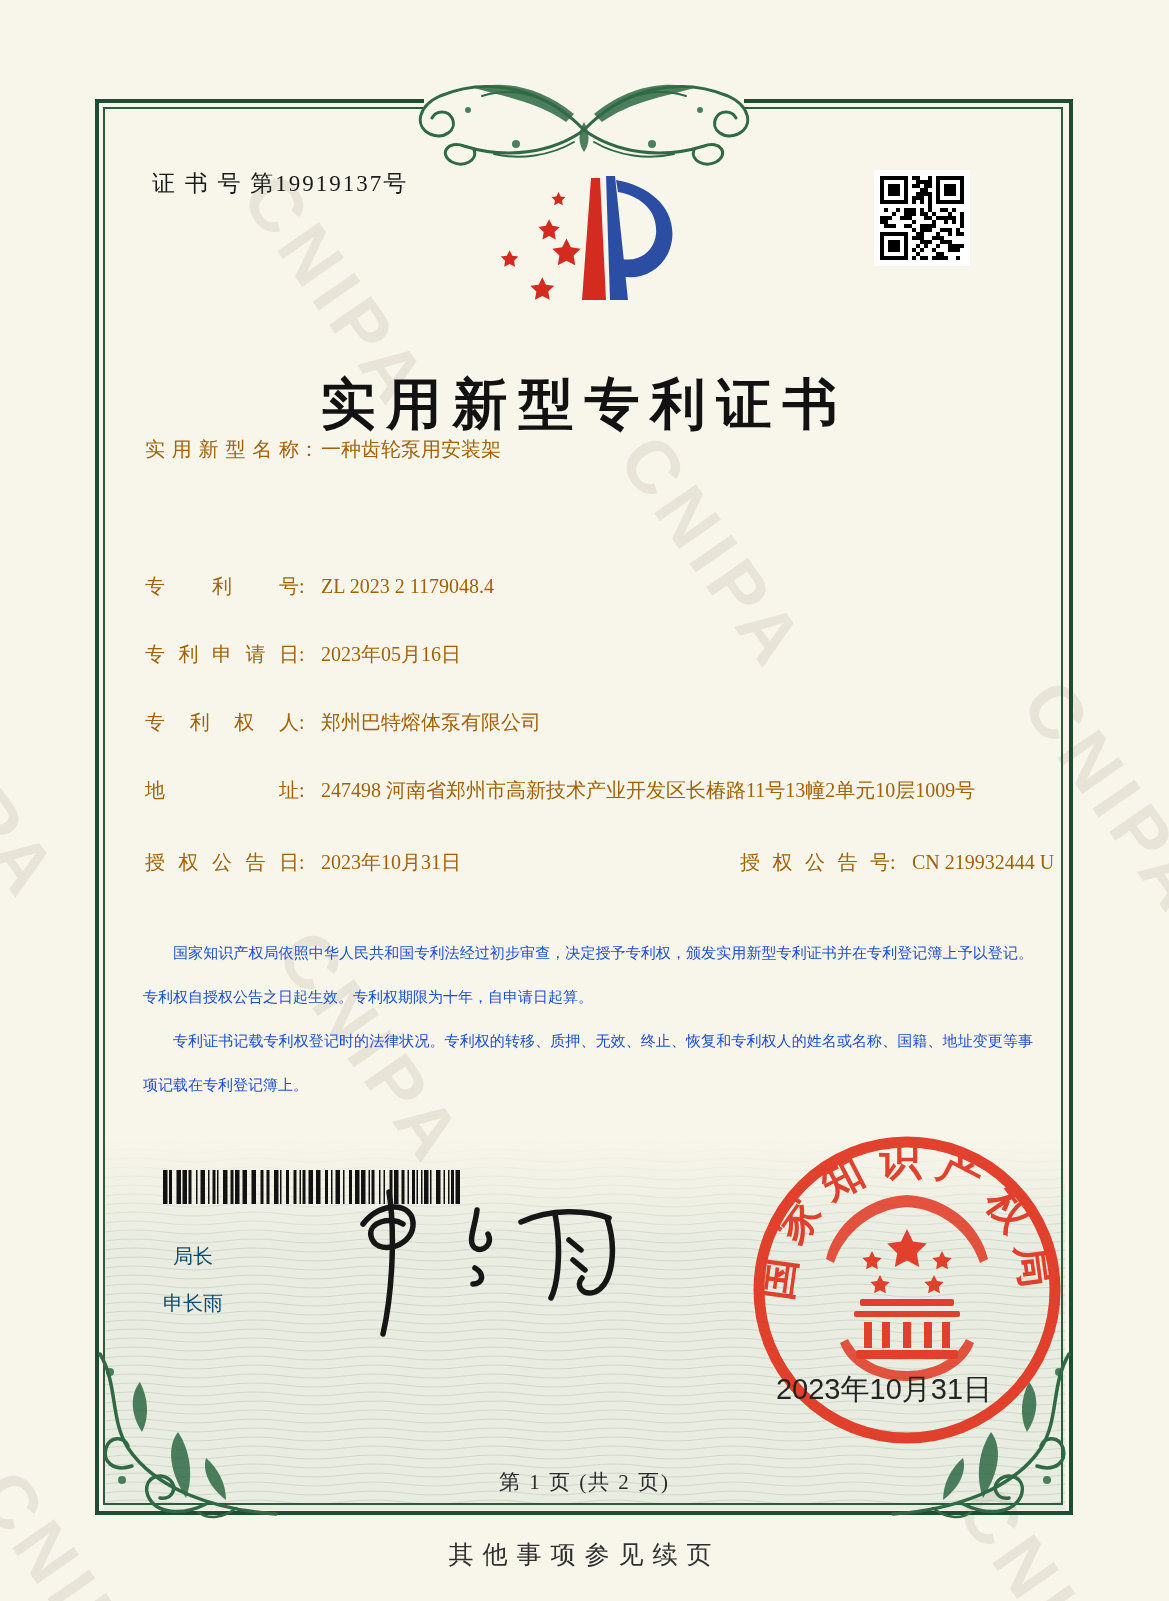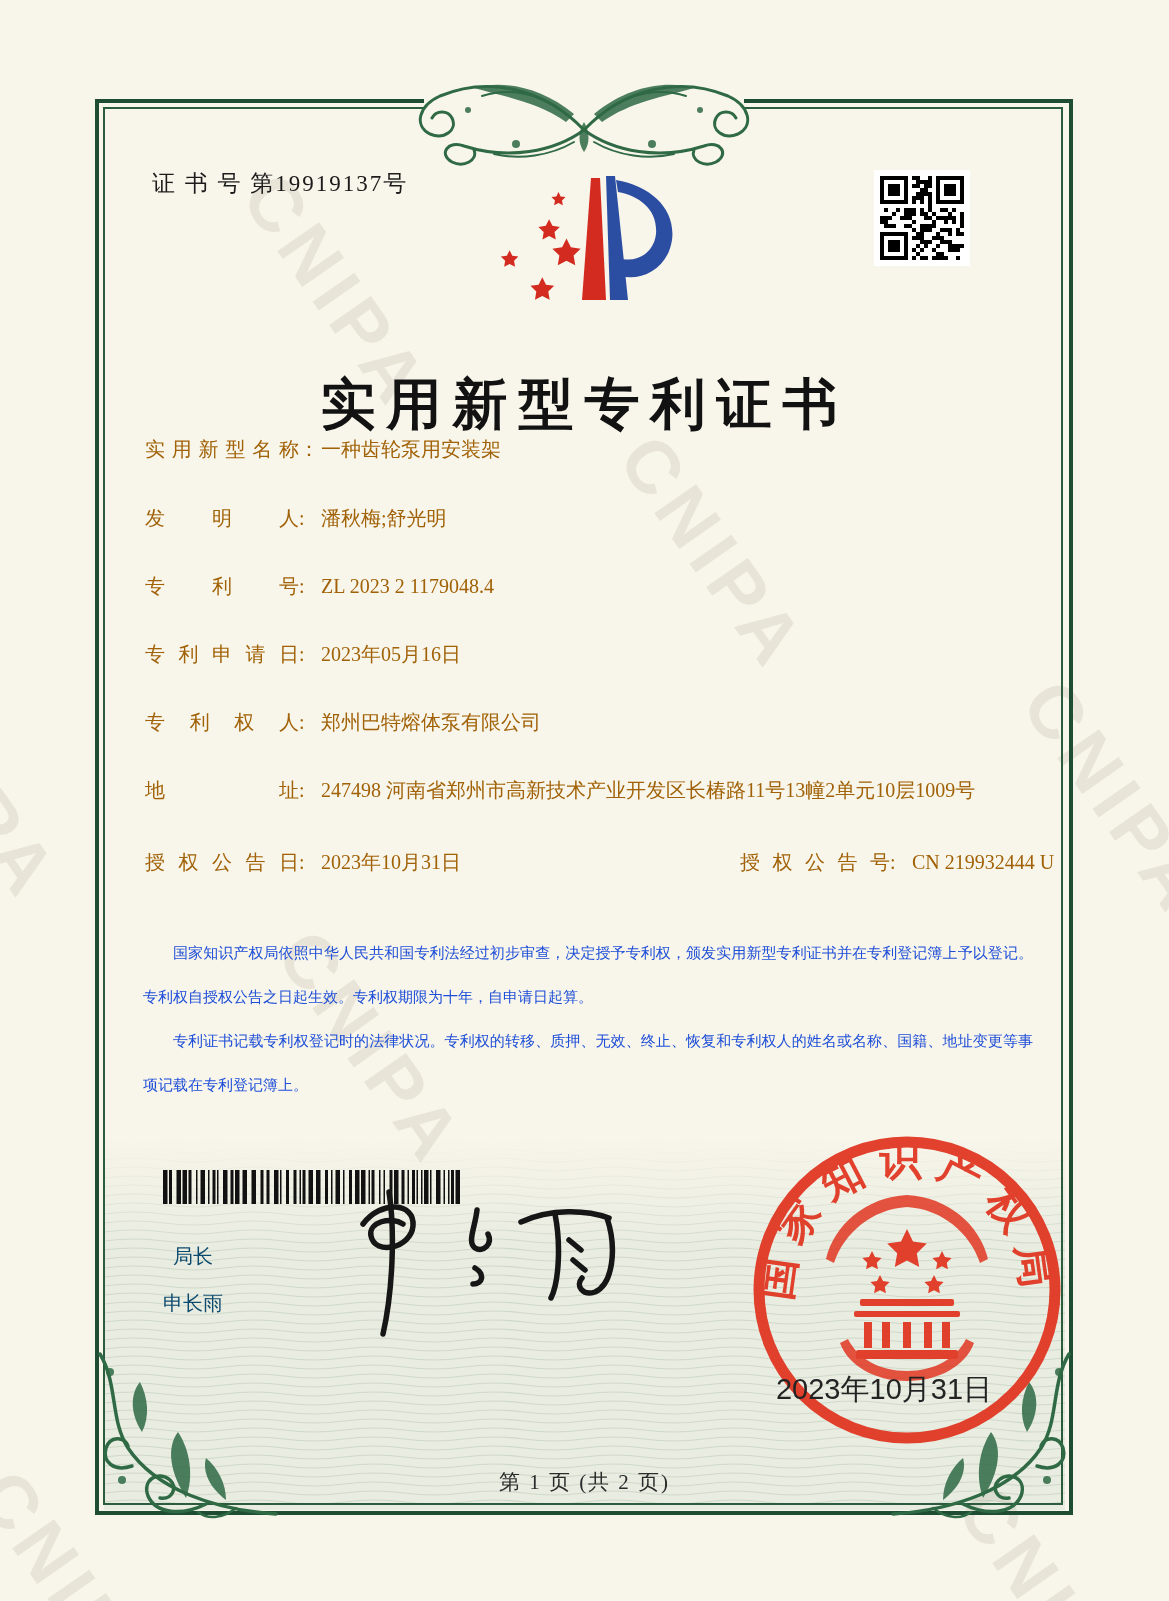--- a/index.html
+++ b/index.html
@@ -319,23 +319,20 @@
       <rect x="6" y="62" width="28" height="28" fill="#000"></rect>
       <rect x="10" y="66" width="20" height="20" fill="#fff"></rect>
       <rect x="14" y="70" width="12" height="12" fill="#000"></rect>
     </svg>
 
   <div class="title">实用新型专利证书</div>
 
   <div class="field" style="top:432px;">
     <span class="flabel">实用新型名称</span><span class="fcolon">：</span><span class="fvalue">一种齿轮泵用安装架</span>
   </div>
-  <div class="field" style="top:501px;">
-    <span class="flabel">发明人</span><span class="fcolon">:</span><span class="fvalue">潘秋梅;舒光明</span>
-  </div>
   <div class="field" style="top:569px;">
     <span class="flabel">专利号</span><span class="fcolon">:</span><span class="fvalue">ZL 2023 2 1179048.4</span>
   </div>
   <div class="field" style="top:637px;">
     <span class="flabel">专利申请日</span><span class="fcolon">:</span><span class="fvalue">2023年05月16日</span>
   </div>
   <div class="field" style="top:705px;">
     <span class="flabel">专利权人</span><span class="fcolon">:</span><span class="fvalue">郑州巴特熔体泵有限公司</span>
   </div>
   <div class="field" style="top:773px;">
@@ -448,14 +445,15 @@
         <rect x="108" y="217" width="102" height="9" rx="2"></rect>
         <path d="M159,62 C118,64 86,92 78,126 L86,130 C96,100 124,76 159,74 C194,76 222,100 232,130 L240,126 C232,92 200,64 159,62 Z" opacity="0.9"></path>
         <path d="M92,210 C100,232 126,248 159,248 C192,248 218,232 226,210 L218,206 C208,226 186,238 159,238 C132,238 110,226 100,206 Z" opacity="0.9"></path>
       </g>
       <text x="136" y="266" font-size="29" fill="#141414" text-anchor="middle" font-family="Liberation Sans, DejaVu Sans, sans-serif">2023年10月31日</text>
     </g>
   </svg>
 
   <div class="page-footer">第 1 页 (共 2 页)</div>
 
+  <div class="bottom-note">其他事项参见续页</div>
 
 </div>
 
 </body></html>

